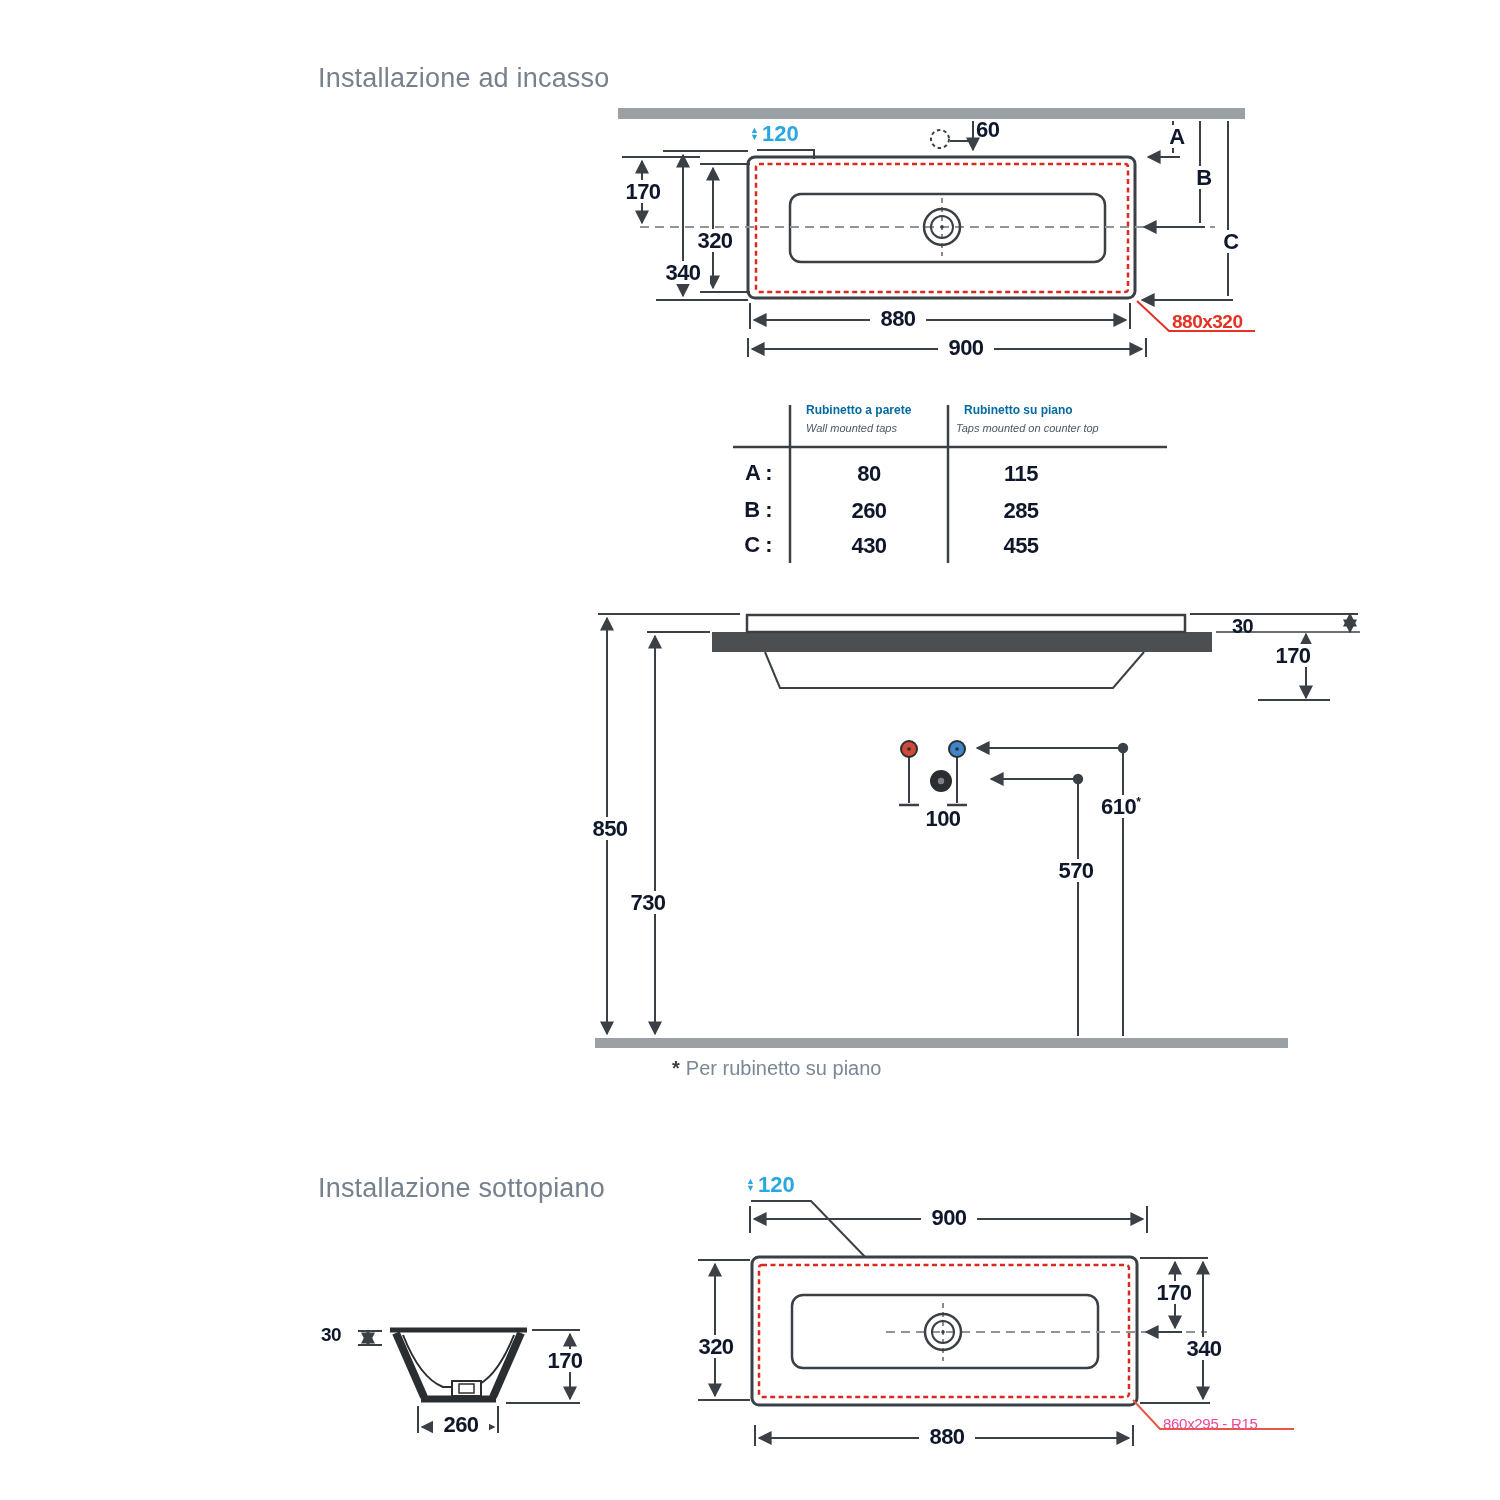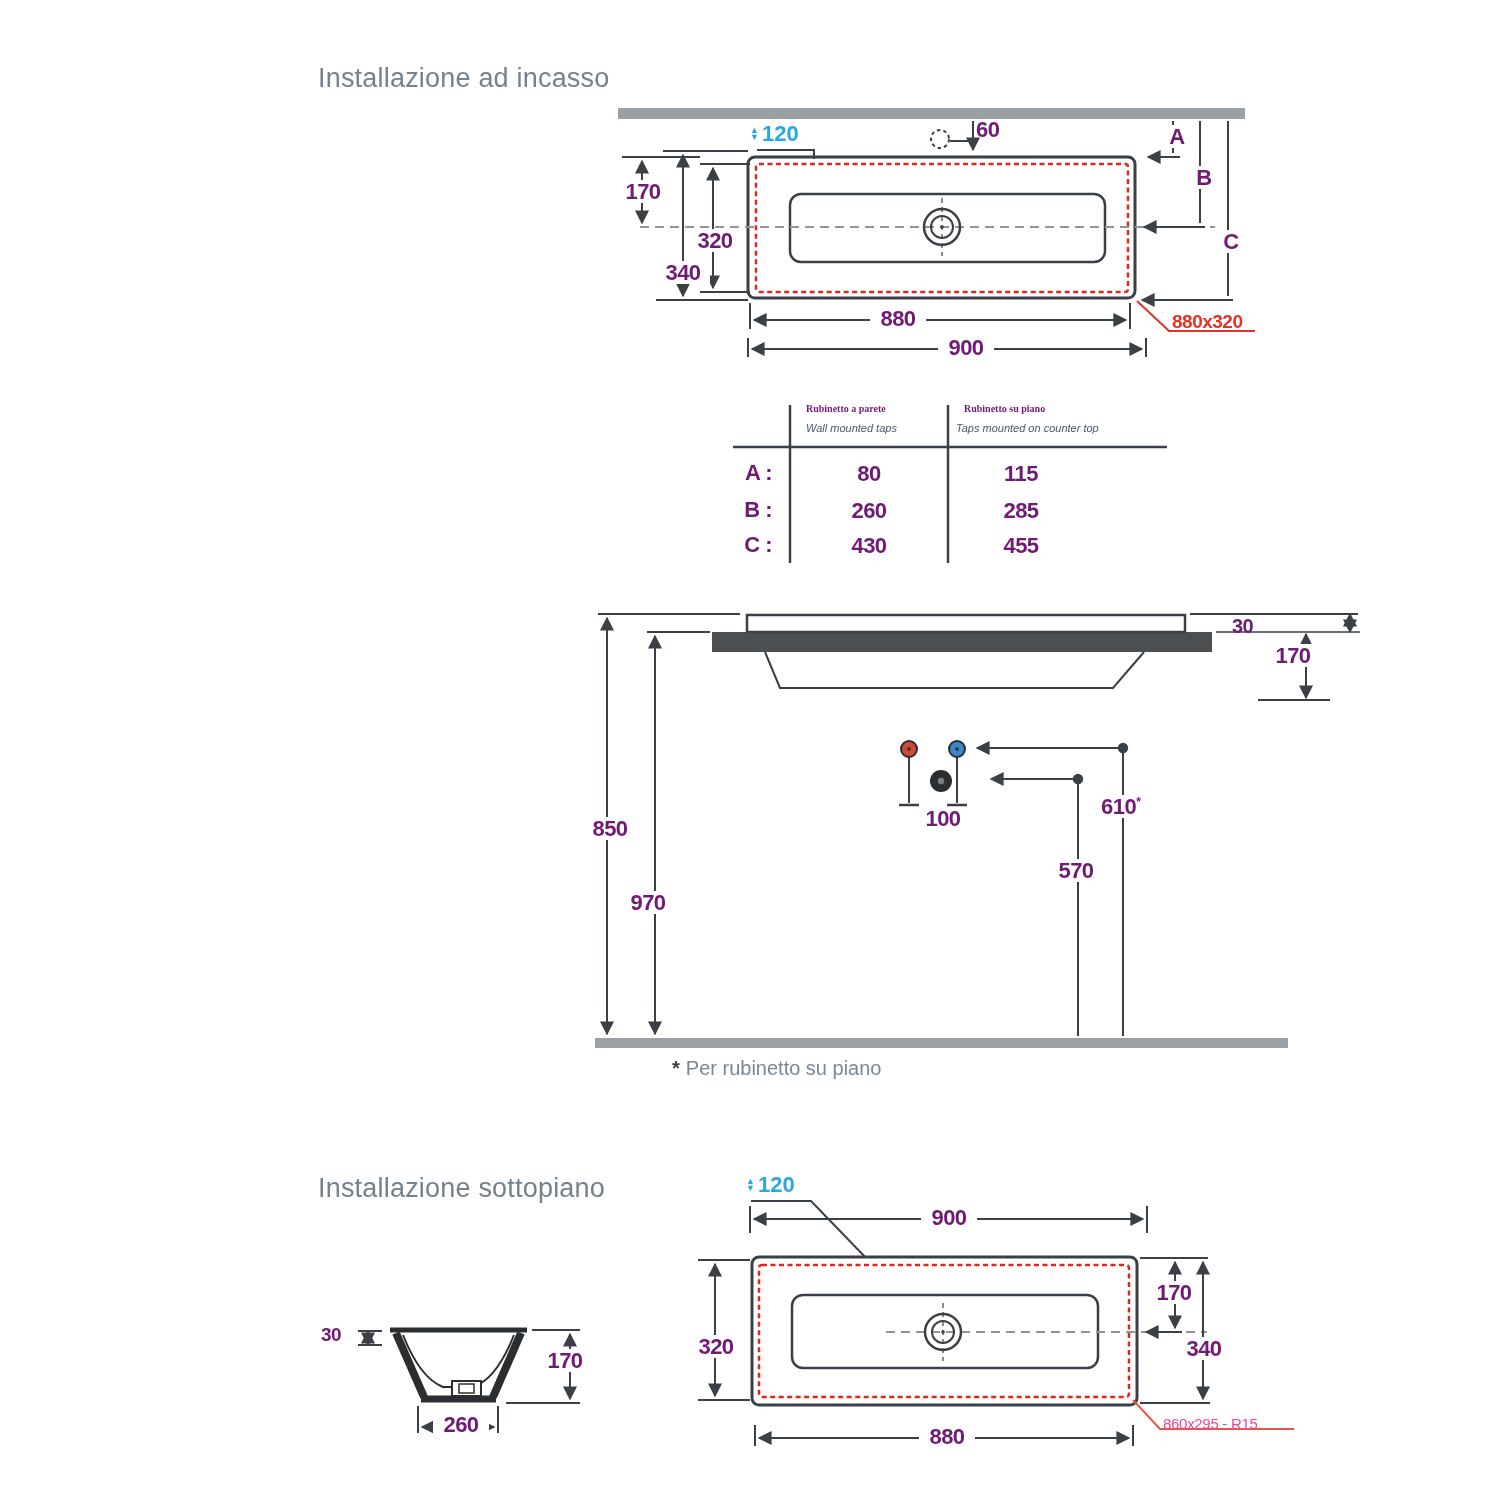--- a/index.html
+++ b/index.html
@@ -1,29 +1,29 @@
 <!DOCTYPE html>
 <html><head>
 <meta charset="utf-8">
 <style>
   html,body{margin:0;padding:0;background:#fff;}
   .page{position:relative;width:1500px;height:1500px;background:#fff;overflow:hidden;
         font-family:"Liberation Sans", sans-serif;padding-left:33px;}
   .page svg.linework{position:absolute;left:0;top:0;}
   .lbl{position:absolute;line-height:1.05;white-space:nowrap;}
   .title{font-size:27px;color:#76818d;letter-spacing:0.2px;}
-  .dim{font-size:22px;font-weight:bold;color:#701a75;letter-spacing:-0.5px;text-align:center;}
+  .dim{font-size:22px;font-weight:bold;color:#0f172a;letter-spacing:-0.5px;text-align:center;}
   .bg{background:#fff;padding:0 3px;}
   .sm{font-size:20px;}
   .xs{font-size:19px;}
   .blue-dim{display:flex;align-items:center;gap:3px;font-size:22px;font-weight:bold;color:#2aa7e0;}
   .arrz{display:flex;flex-direction:column;align-items:center;font-size:9px;line-height:7px;color:#2aa7e0;}
   .red-lbl{font-size:19px;font-weight:bold;color:#e53224;letter-spacing:-0.5px;}
   .red-sm{font-size:15px;font-weight:normal;color:#ec4899;letter-spacing:-0.3px;}
-  .th{font-size:10px;font-weight:bold;color:#701a75;font-family:Liberation Serif, serif;}
+  .th{font-size:12px;font-weight:bold;color:#0369a1;}
   .thi{font-size:11px;font-style:italic;color:#4a5866;}
   .rk{text-align:right;}
   .foot{font-size:20px;color:#7a8795;}
   .foot .fstar{color:#3a3f45;font-weight:bold;margin-right:6px;}
   sup{font-size:12px;}
 </style>
 </head>
 <body>
 
 <div class="page">
@@ -210,21 +210,21 @@
   <div class="lbl dim rk" style="left:728px;top:498px;width:44px">B :</div>
   <div class="lbl dim" style="left:839px;top:499px;width:60px">260</div>
   <div class="lbl dim" style="left:991px;top:499px;width:60px">285</div>
   <div class="lbl dim rk" style="left:728px;top:533px;width:44px">C :</div>
   <div class="lbl dim" style="left:839px;top:534px;width:60px">430</div>
   <div class="lbl dim" style="left:991px;top:534px;width:60px">455</div>
 
   <div class="lbl dim sm" style="left:1232px;top:616px">30</div>
   <div class="lbl dim bg" style="left:1266px;top:644px;width:48px">170</div>
   <div class="lbl dim bg" style="left:583px;top:817px;width:48px">850</div>
-  <div class="lbl dim bg" style="left:621px;top:891px;width:48px">970</div>
+  <div class="lbl dim bg" style="left:621px;top:891px;width:48px">730</div>
   <div class="lbl dim bg" style="left:916px;top:807px;width:48px">100</div>
   <div class="lbl dim bg" style="left:1098px;top:795px"><span>610</span><sup>*</sup></div>
   <div class="lbl dim bg" style="left:1049px;top:859px;width:48px">570</div>
   <div class="lbl foot" style="left:672px;top:1058px">
     <span class="fstar">*</span><span>Per rubinetto su piano</span>
   </div>
 
   <div class="lbl title" style="left:318px;top:1174px">Installazione sottopiano</div>
   <div class="lbl dim xs" style="left:321px;top:1325px">30</div>
   <div class="lbl dim bg" style="left:539px;top:1349px;width:46px">170</div>

